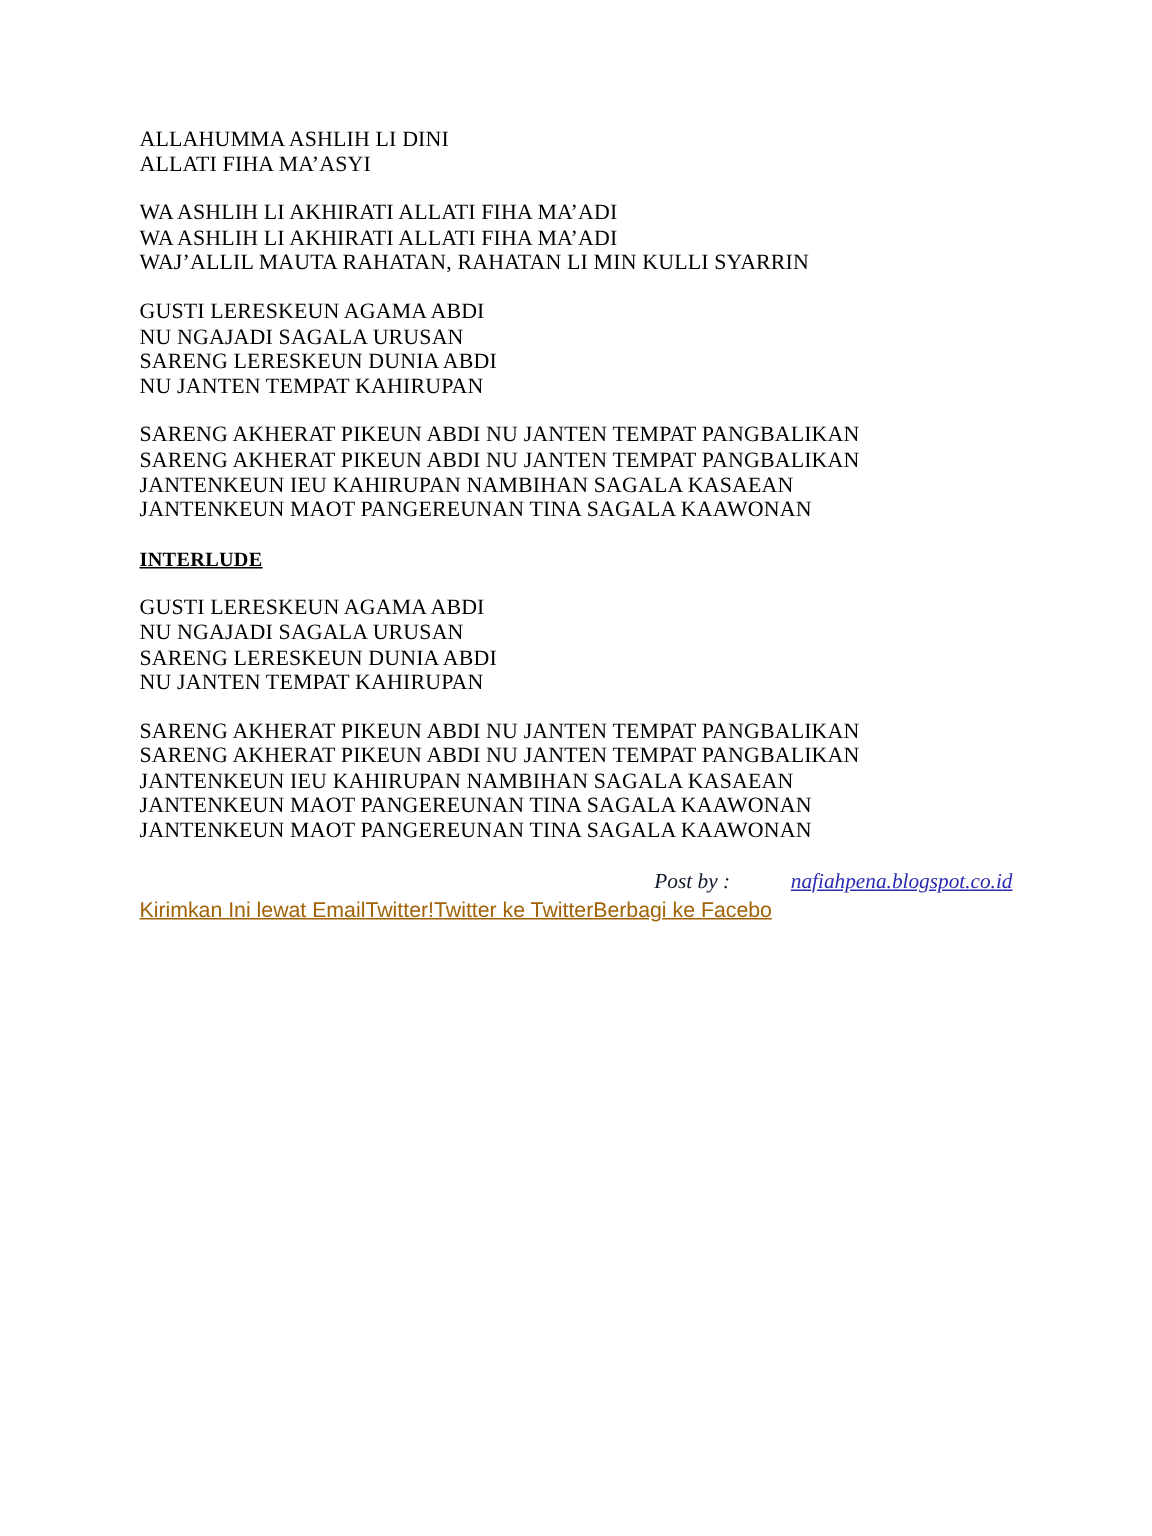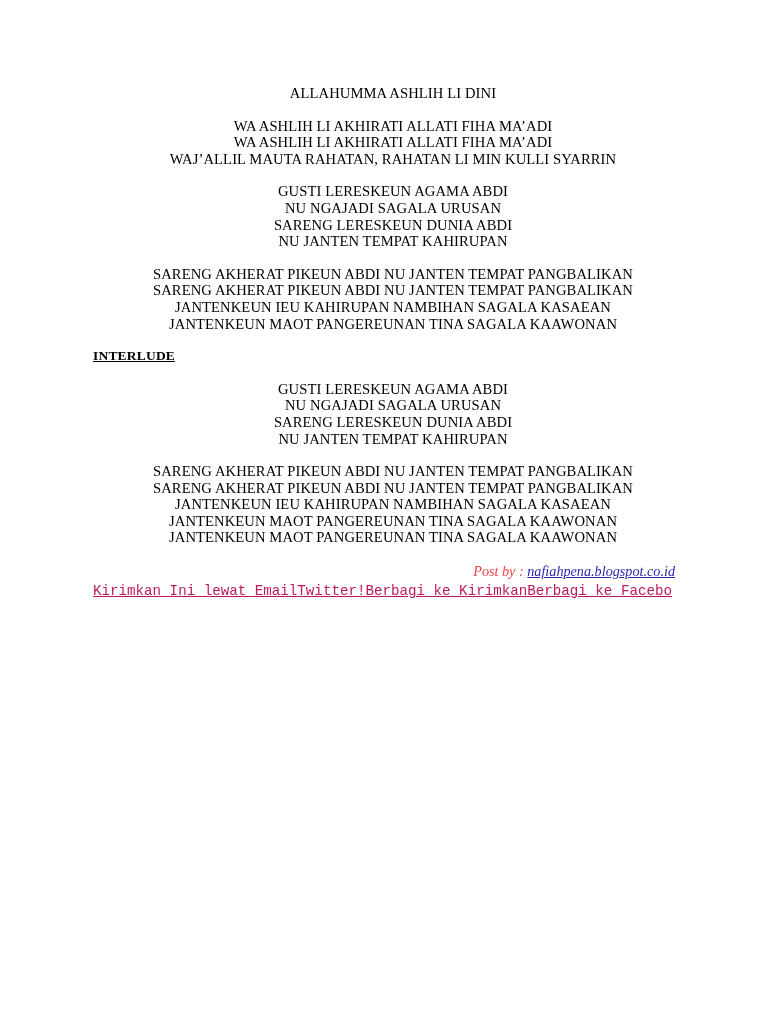--- a/index.html
+++ b/index.html
@@ -24,21 +24,20 @@
     background: #ffffff;
   }
   .content {
     position: absolute;
     left: 93px;
     top: 85px;
     width: 600px;
   }
   .stanza {
     margin: 0 0 16px 0;
-    text-align: center;
   }
   .line {
     font-size: 14.6px;
     line-height: 16.6px;
     letter-spacing: 0.1px;
     white-space: pre;
   }
   .interlude {
     font-weight: bold;
     font-size: 13.5px;
@@ -50,47 +49,49 @@
   .postby {
     text-align: right;
     font-size: 14.2px;
     line-height: 18px;
     font-style: italic;
     margin-top: 8px;
     width: 582px;
   }
   .postby .label {
     font-style: italic;
-    color: #ef4444;
+    color: #0f172a;
   }
   .postby a {
     color: #2a2ab0;
     text-decoration: underline;
     font-style: italic;
+    margin-left: 37px;
   }
   .sharebar {
     margin-top: 1px;
     font-size: 14.2px;
     line-height: 18px;
     white-space: nowrap;
   }
   .sharebar a {
-    color: #be185d;
+    color: #a16207;
     text-decoration: underline;
-    font-family: Liberation Mono, monospace;
+    font-family: Liberation Sans, sans-serif;
   }
 </style>
 </head>
 <body>
 
 <div class="page">
   <div class="content">
 
     <div class="stanza">
       <div class="line">ALLAHUMMA ASHLIH LI DINI</div>
+      <div class="line">ALLATI FIHA MA’ASYI</div>
     </div>
 
     <div class="stanza">
       <div class="line">WA ASHLIH LI AKHIRATI ALLATI FIHA MA’ADI</div>
       <div class="line">WA ASHLIH LI AKHIRATI ALLATI FIHA MA’ADI</div>
       <div class="line">WAJ’ALLIL MAUTA RAHATAN, RAHATAN LI MIN KULLI SYARRIN</div>
     </div>
 
     <div class="stanza">
       <div class="line">GUSTI LERESKEUN AGAMA ABDI</div>
@@ -118,16 +119,16 @@
     <div class="stanza">
       <div class="line">SARENG AKHERAT PIKEUN ABDI NU JANTEN TEMPAT PANGBALIKAN</div>
       <div class="line">SARENG AKHERAT PIKEUN ABDI NU JANTEN TEMPAT PANGBALIKAN</div>
       <div class="line">JANTENKEUN IEU KAHIRUPAN NAMBIHAN SAGALA KASAEAN</div>
       <div class="line">JANTENKEUN MAOT PANGEREUNAN TINA SAGALA KAAWONAN</div>
       <div class="line">JANTENKEUN MAOT PANGEREUNAN TINA SAGALA KAAWONAN</div>
     </div>
 
     <div class="postby"><span class="label">Post by : </span><a href="#">nafiahpena.blogspot.co.id</a></div>
 
-    <div class="sharebar"><a href="#">Kirimkan Ini lewat Email</a><a href="#">Twitter!</a><a href="#">Berbagi ke Kirimkan</a><a href="#">Berbagi ke Facebo</a></div>
+    <div class="sharebar"><a href="#">Kirimkan Ini lewat Email</a><a href="#">Twitter!</a><a href="#">Twitter ke Twitter</a><a href="#">Berbagi ke Facebo</a></div>
 
   </div>
 </div>
 
 </body></html>

